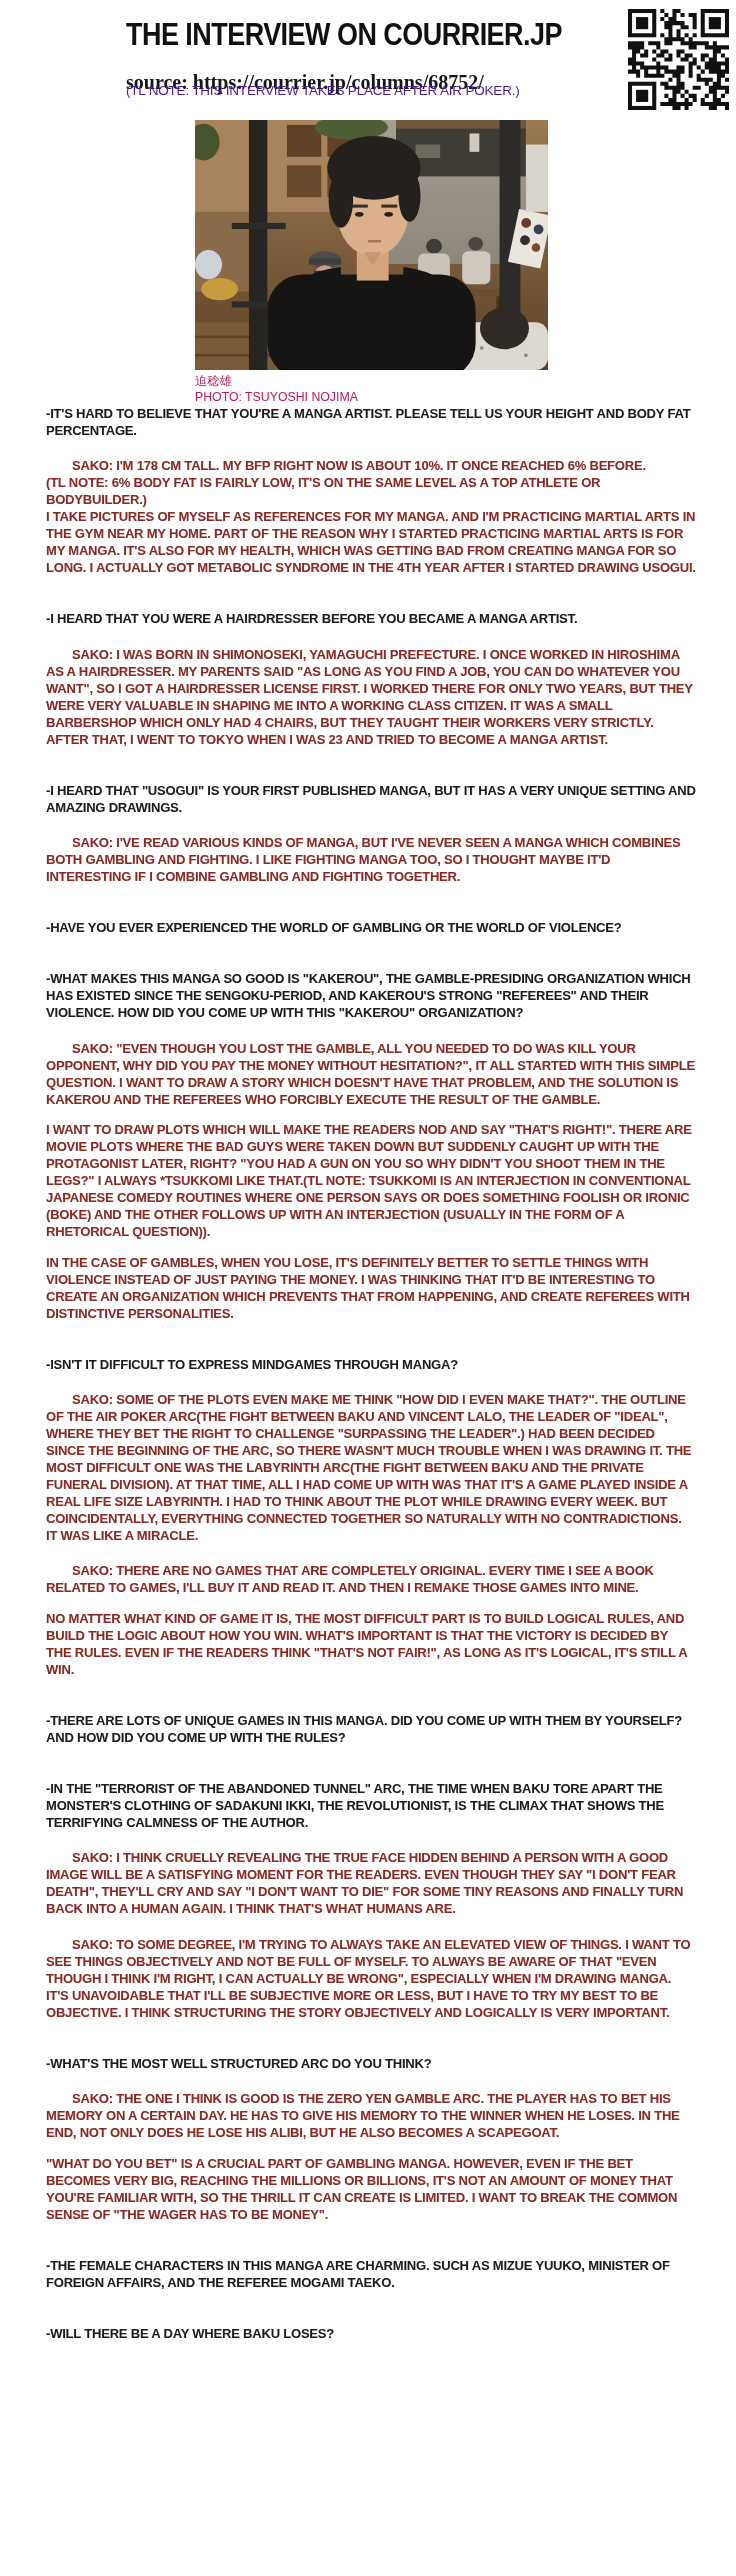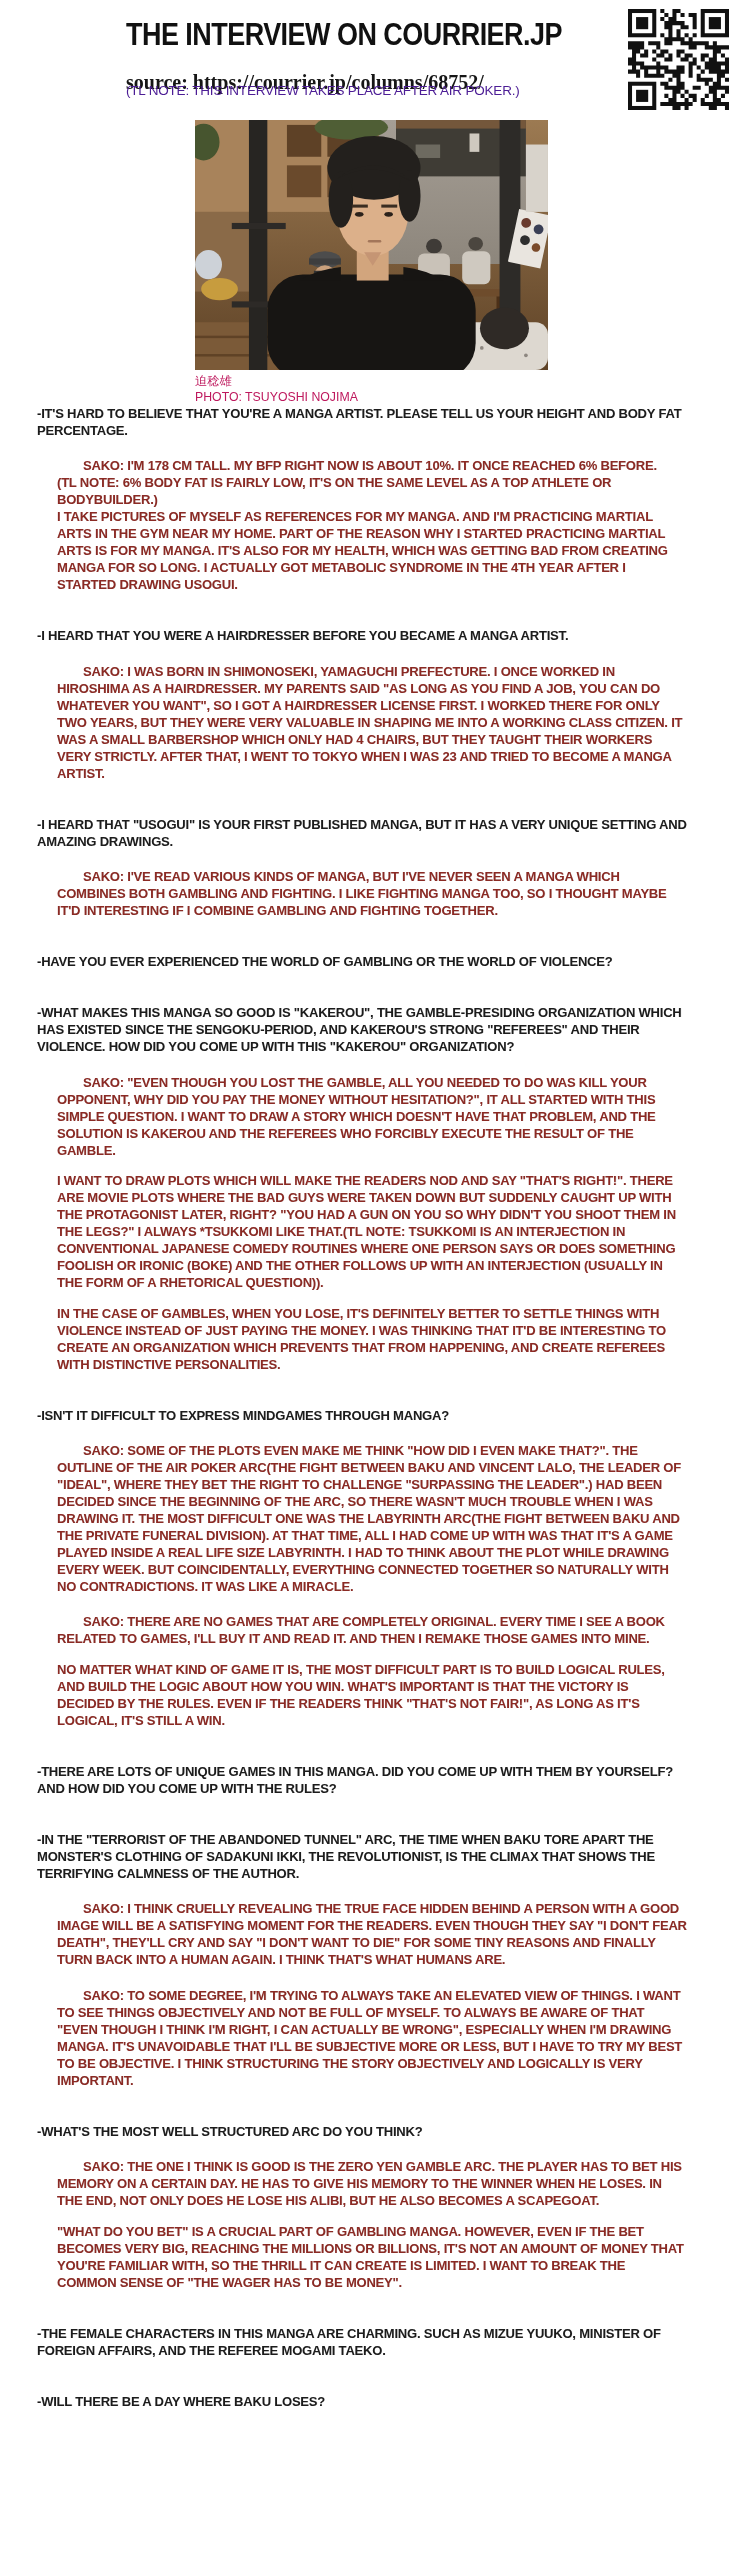--- a/index.html
+++ b/index.html
@@ -37,35 +37,35 @@
   .photo{
     position:absolute; left:195px; top:120px;
     width:353px; height:250px; overflow:hidden; background:#6b4e30;
   }
   .caption{
     position:absolute; left:195px; top:373px;
     font-size:12.3px; line-height:16px; color:#be185d;
   }
   
   .content{
-    position:absolute; left:37px; top:405px; width:650px;
+    position:absolute; left:46px; top:405px; width:650px;
   }
   .content p{
     margin:0; padding:0;
     font-size:13px; font-weight:bold; line-height:17px;
     letter-spacing:-0.2px;
     white-space:pre-wrap;
     text-shadow:0.3px 0.3px 0.3px rgba(150,150,150,0.35);
   }
   .block.q{margin-top:34px;}
   .block:first-child{margin-top:0;}
   .block.a{margin-top:18.4px;}
   .block.a p + p{margin-top:13.5px;}
   .block.q p{color:var(--q-color,#1c1c1c);}
-  .block.a p{color:var(--a-color,#8b2a24);margin-left:20px;}
+  .block.a p{color:var(--a-color,#8b2a24);}
   .content p.indent{text-indent:26px;}
 </style>
 </head>
 <body>
 
 <div class="page">
 
   <div class="title">THE INTERVIEW ON COURRIER.JP</div>
   <div class="source-line">source:  https://courrier.jp/columns/68752/</div>
   <div class="tl-note">(TL NOTE: THIS INTERVIEW TAKES PLACE AFTER AIR POKER.)</div>

